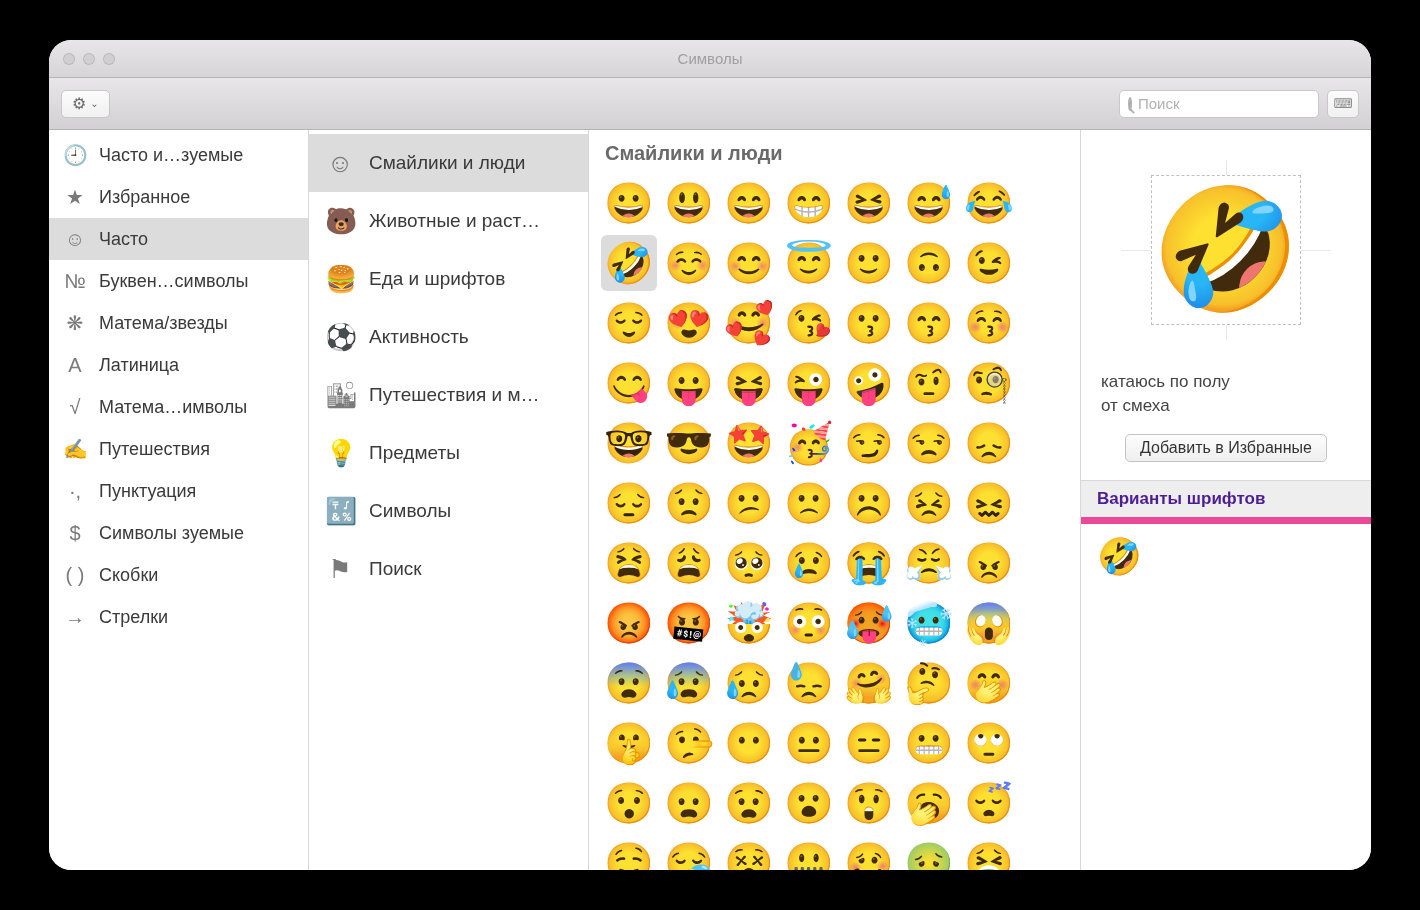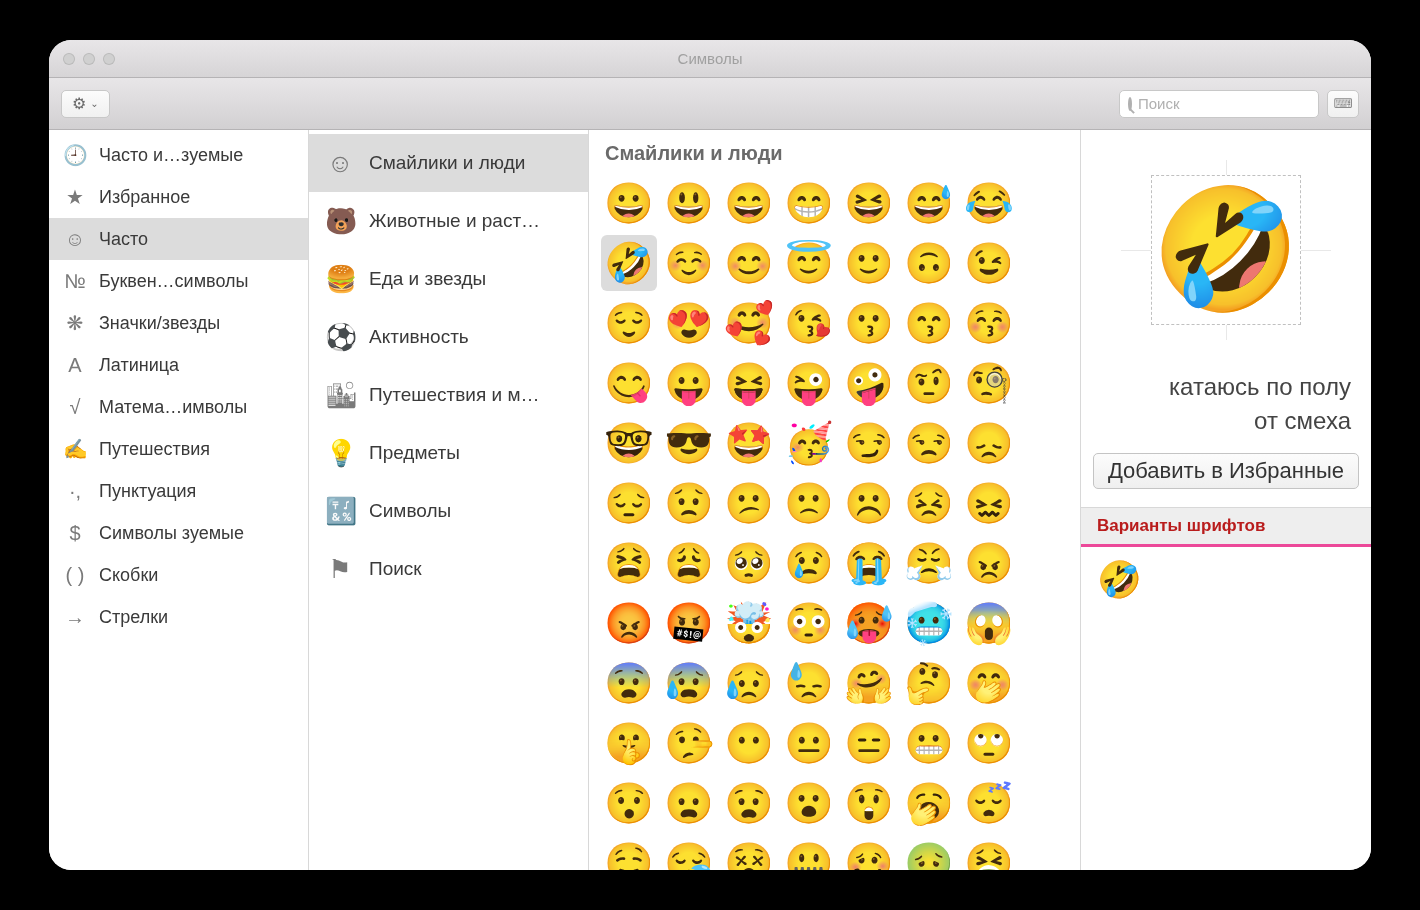--- a/index.html
+++ b/index.html
@@ -173,43 +173,43 @@
 .preview-box::after { top: 30px; bottom: 30px; left: 50%; width: 1px; }
 .preview-frame {
   width: 150px; height: 150px;
   border: 1px dashed #c0c0c0;
   display: flex; align-items: center; justify-content: center;
   font-size: 120px;
   background: #fff;
   z-index: 1;
 }
 .preview-name {
-  text-align: right;
-  font-size: 24px;
+  text-align: left;
+  font-size: 17px;
   color: #444;
   padding: 0 20px 16px;
   line-height: 1.4;
 }
 .fav-btn-wrap { text-align: center; padding-bottom: 18px; }
 .fav-btn {
-  font-size: 22px;
+  font-size: 16px;
   padding: 4px 14px;
   background: linear-gradient(#fcfcfc, #efefef);
   border: 1px solid #c4c4c4;
   border-radius: 5px;
   color: #333;
 }
 .variants-header {
   background: #eeeeee;
   border-top: 1px solid #d8d8d8;
-  border-bottom: 3px solid #ec4899;
+  border-bottom: 7px solid #ec4899;
   padding: 8px 16px;
   font-size: 17px;
   font-weight: 600;
-  color: #b91c1c;
+  color: #4c1d95;
 }
 .variants-body { padding: 12px 16px; }
 .variant-cell { font-size: 36px; }
 </style>
 </head>
 <body>
 
 <div class="window">
   <div class="titlebar">
     <div class="traffic">
@@ -248,21 +248,21 @@
         <div class="item selected">
           <span class="icon">☺</span>
           <span class="label">Часто</span>
         </div>
         <div class="item">
           <span class="icon">№</span>
           <span class="label">Буквен…символы</span>
         </div>
         <div class="item">
           <span class="icon">❋</span>
-          <span class="label">Значки/звезды</span>
+          <span class="label">Матема/звезды</span>
         </div>
         <div class="item">
           <span class="icon">A</span>
           <span class="label">Латиница</span>
         </div>
         <div class="item">
           <span class="icon">√</span>
           <span class="label">Матема…имволы</span>
         </div>
         <div class="item">
@@ -290,21 +290,21 @@
         <div class="item selected">
           <span class="icon">☺</span>
           <span class="label">Смайлики и люди</span>
         </div>
         <div class="item">
           <span class="icon">🐻</span>
           <span class="label">Животные и раст…</span>
         </div>
         <div class="item">
           <span class="icon">🍔</span>
-          <span class="label">Еда и звезды</span>
+          <span class="label">Еда и шрифтов</span>
         </div>
         <div class="item">
           <span class="icon">⚽</span>
           <span class="label">Активность</span>
         </div>
         <div class="item">
           <span class="icon">🏙</span>
           <span class="label">Путешествия и м…</span>
         </div>
         <div class="item">

